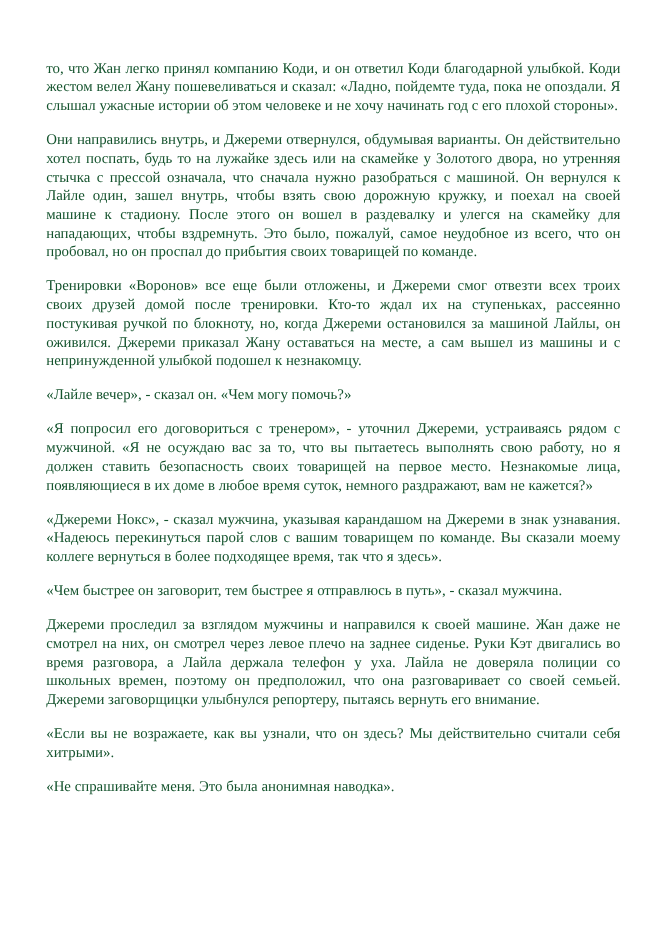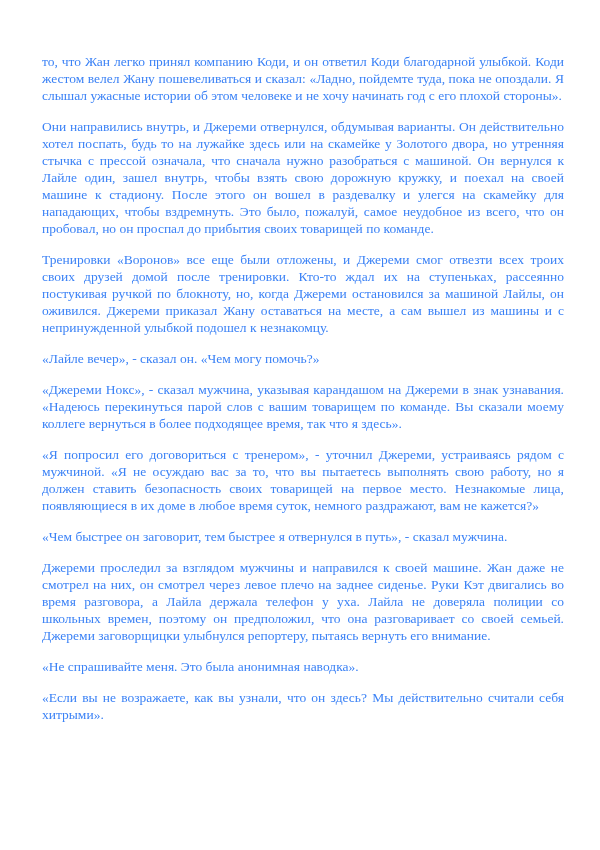--- a/index.html
+++ b/index.html
@@ -18,37 +18,37 @@
   }
   .text-block {
     width: 100%;
   }
   .text-block p {
     margin: 0 0 14px 0;
     font-family: "Liberation Serif", "DejaVu Serif", serif;
     font-size: 13.5px;
     line-height: 17px;
     text-align: justify;
-    color: #3b82f6;
+    color: #14532d;
     letter-spacing: 0;
     hyphens: none;
   }
   .text-block p:last-child {
     margin-bottom: 0;
   }
 </style>
 </head>
 <body>
 
 <div class="page">
   <div class="text-block">
     <p>то, что Жан легко принял компанию Коди, и он ответил Коди благодарной улыбкой. Коди жестом велел Жану пошевеливаться и сказал: «Ладно, пойдемте туда, пока не опоздали. Я слышал ужасные истории об этом человеке и не хочу начинать год с его плохой стороны».</p>
     <p>Они направились внутрь, и Джереми отвернулся, обдумывая варианты. Он действительно хотел поспать, будь то на лужайке здесь или на скамейке у Золотого двора, но утренняя стычка с прессой означала, что сначала нужно разобраться с машиной. Он вернулся к Лайле один, зашел внутрь, чтобы взять свою дорожную кружку, и поехал на своей машине к стадиону. После этого он вошел в раздевалку и улегся на скамейку для нападающих, чтобы вздремнуть. Это было, пожалуй, самое неудобное из всего, что он пробовал, но он проспал до прибытия своих товарищей по команде.</p>
     <p>Тренировки «Воронов» все еще были отложены, и Джереми смог отвезти всех троих своих друзей домой после тренировки. Кто-то ждал их на ступеньках, рассеянно постукивая ручкой по блокноту, но, когда Джереми остановился за машиной Лайлы, он оживился. Джереми приказал Жану оставаться на месте, а сам вышел из машины и с непринужденной улыбкой подошел к незнакомцу.</p>
     <p>«Лайле вечер», - сказал он. «Чем могу помочь?»</p>
+    <p>«Я попросил его договориться с тренером», - уточнил Джереми, устраиваясь рядом с мужчиной. «Я не осуждаю вас за то, что вы пытаетесь выполнять свою работу, но я должен ставить безопасность своих товарищей на первое место. Незнакомые лица, появляющиеся в их доме в любое время суток, немного раздражают, вам не кажется?»</p>
     <p>«Джереми Нокс», - сказал мужчина, указывая карандашом на Джереми в знак узнавания. «Надеюсь перекинуться парой слов с вашим товарищем по команде. Вы сказали моему коллеге вернуться в более подходящее время, так что я здесь».</p>
-    <p>«Я попросил его договориться с тренером», - уточнил Джереми, устраиваясь рядом с мужчиной. «Я не осуждаю вас за то, что вы пытаетесь выполнять свою работу, но я должен ставить безопасность своих товарищей на первое место. Незнакомые лица, появляющиеся в их доме в любое время суток, немного раздражают, вам не кажется?»</p>
-    <p>«Чем быстрее он заговорит, тем быстрее я отвернулся в путь», - сказал мужчина.</p>
+    <p>«Чем быстрее он заговорит, тем быстрее я отправлюсь в путь», - сказал мужчина.</p>
     <p>Джереми проследил за взглядом мужчины и направился к своей машине. Жан даже не смотрел на них, он смотрел через левое плечо на заднее сиденье. Руки Кэт двигались во время разговора, а Лайла держала телефон у уха. Лайла не доверяла полиции со школьных времен, поэтому он предположил, что она разговаривает со своей семьей. Джереми заговорщицки улыбнулся репортеру, пытаясь вернуть его внимание.</p>
+    <p>«Если вы не возражаете, как вы узнали, что он здесь? Мы действительно считали себя хитрыми».</p>
     <p>«Не спрашивайте меня. Это была анонимная наводка».</p>
-    <p>«Если вы не возражаете, как вы узнали, что он здесь? Мы действительно считали себя хитрыми».</p>
   </div>
 </div>
 
 </body></html>

